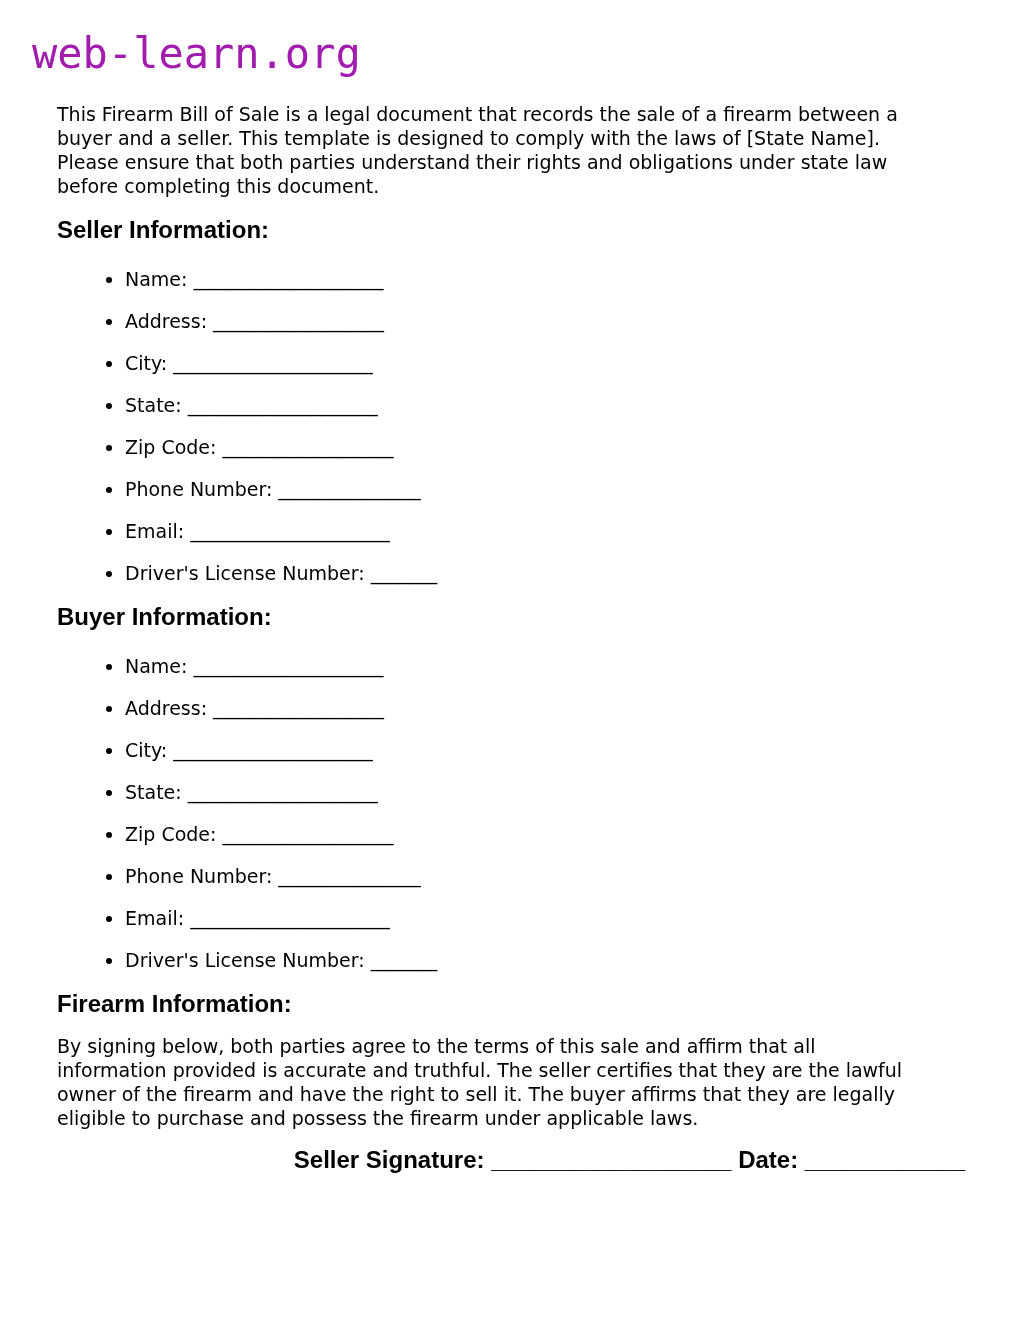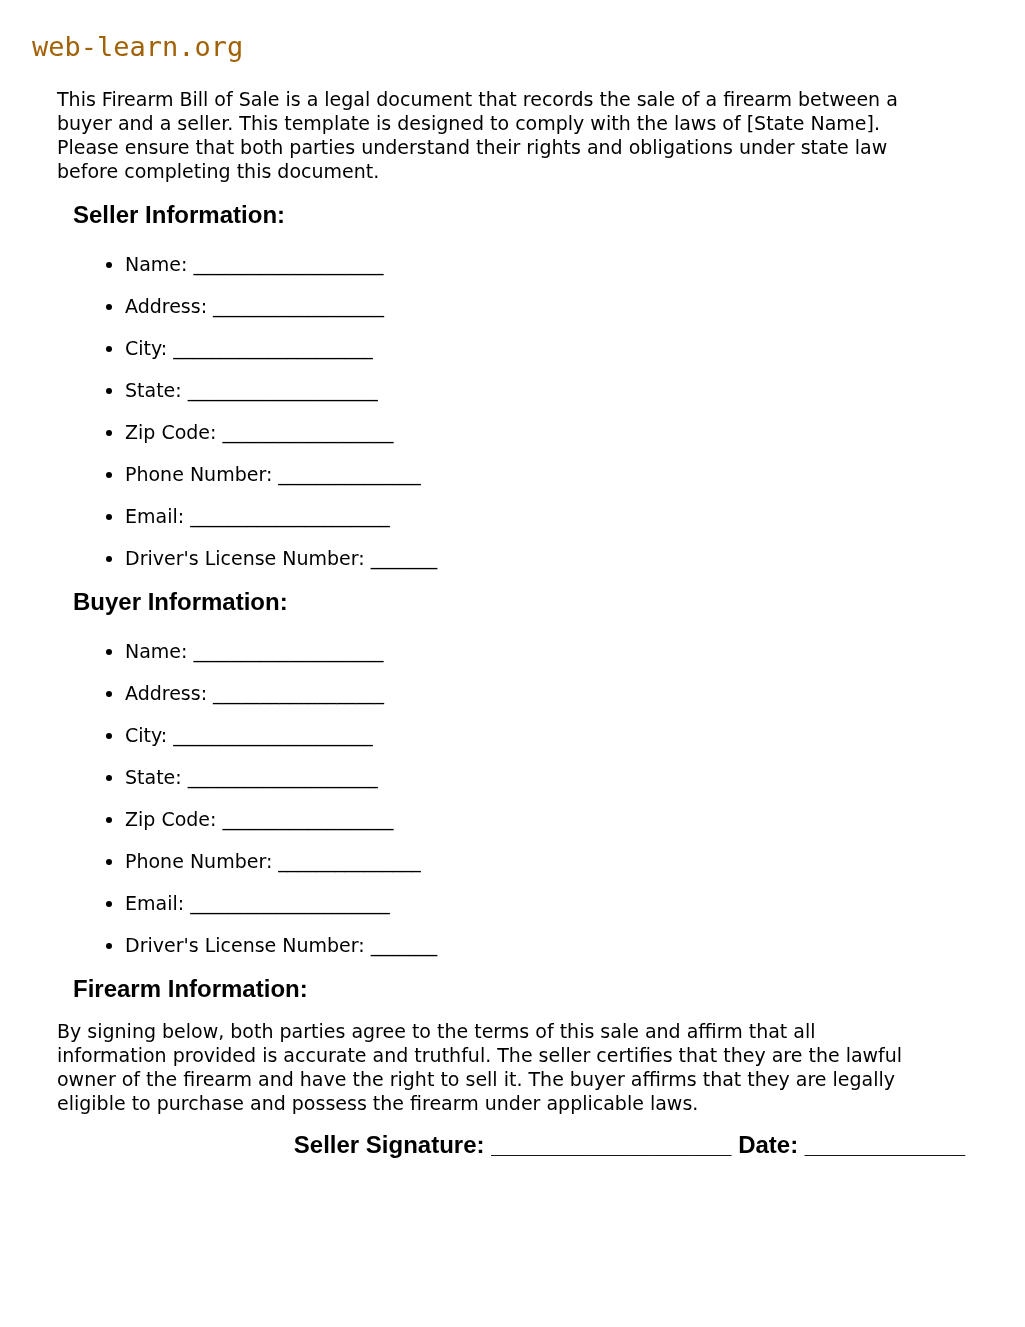--- a/index.html
+++ b/index.html
@@ -16,24 +16,24 @@
   }
   .page {
     box-sizing: border-box;
     width: 1025px;
     height: 1327px;
     padding: 33px 60px 0 57px;
     background: #ffffff;
   }
   .logo {
     font-family: "DejaVu Sans Mono", monospace;
-    font-size: 27px;
+    font-size: 42px;
     line-height: 1;
     font-weight: normal;
-    color: #a16207;
+    color: #a21caf;
     margin: 0 0 0 -25px;
     white-space: nowrap;
   }
   .title {
     font-family: "DejaVu Sans", sans-serif;
     font-weight: bold;
     font-size: 40px;
     line-height: 40px;
     margin: 3px 0 0 0;
     white-space: nowrap;
@@ -44,21 +44,21 @@
     line-height: 24px;
     white-space: pre-line;
   }
   .para-intro { margin: 27px 0 18px 0; }
   .para-agreement { margin: 16px 0 0 0; }
   h3.heading {
     font-family: "Liberation Sans", sans-serif;
     font-weight: bold;
     font-size: 24px;
     line-height: 28px;
-    margin: 16px;
+    margin: 0;
     white-space: nowrap;
   }
   ul.fields {
     margin: 23px 0 13px 0;
     padding: 0 0 0 50px;
     list-style: disc outside;
     font-family: "DejaVu Sans", sans-serif;
     font-size: 19px;
     line-height: 24px;
   }

